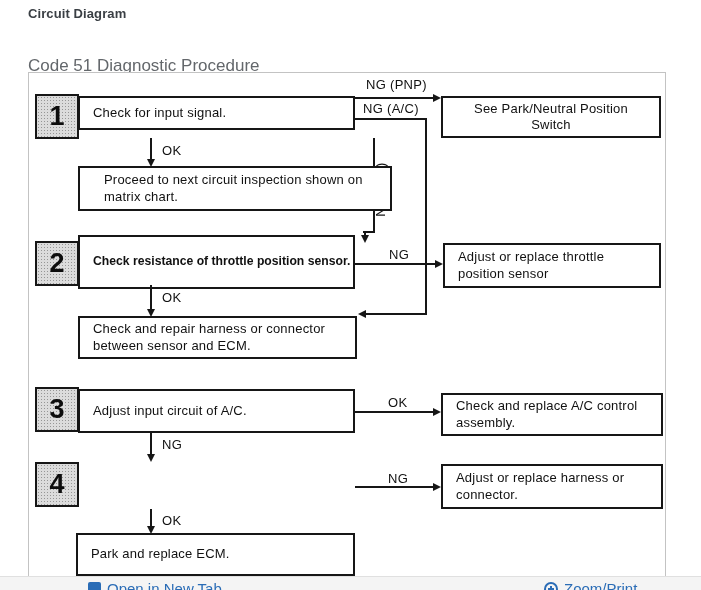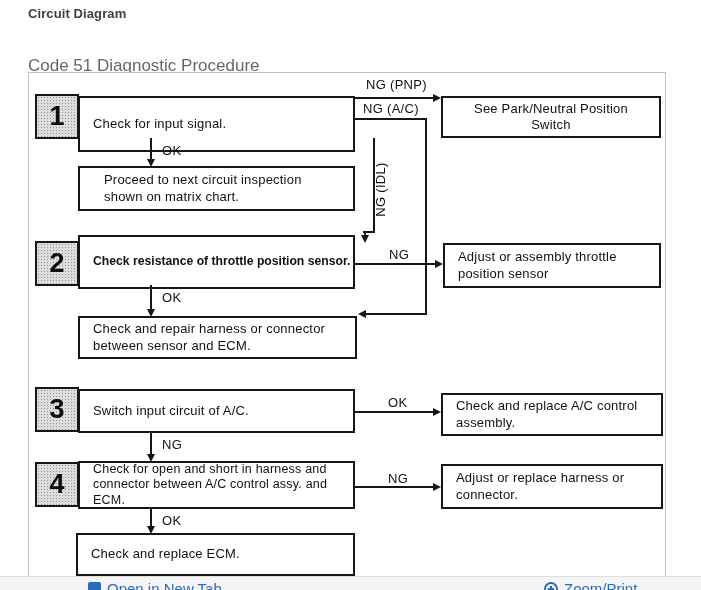--- a/index.html
+++ b/index.html
@@ -80,21 +80,21 @@
 <body>
 
 <div id="screen">
 
   <div class="page-title">Circuit Diagram</div>
   <div class="page-subtitle">Code 51 Diagnostic Procedure</div>
 
   <div id="diagram">
 
     <div class="stepnum" style="left:6px; top:21px;">1</div>
-    <div class="fbox" style="left:49px; top:23px; width:277px; height:56px;">Check for input signal.</div>
+    <div class="fbox" style="left:49px; top:23px; width:277px; height:34px;">Check for input signal.</div>
 
     <div class="lab" style="left:337px; top:4px;">NG (PNP)</div>
     <div class="hline" style="left:326px; top:24px; width:79px;"></div>
     <div class="arr-right" style="left:404px; top:21px;"></div>
     <div class="fbox center" style="left:412px; top:23px; width:220px; height:42px;">See Park/Neutral Position Switch</div>
 
     <div class="lab" style="left:334px; top:28px;">NG (A/C)</div>
     <div class="hline" style="left:326px; top:45px; width:72px;"></div>
     <div class="vline" style="left:396px; top:45px; height:197px;"></div>
     <div class="hline" style="left:336px; top:240px; width:62px;"></div>
@@ -102,59 +102,58 @@
 
     <div class="lab rot" style="left:320px; top:109px; width:62px;">NG (IDL)</div>
     <div class="vline" style="left:344px; top:65px; height:95px;"></div>
     <div class="hline" style="left:334px; top:158px; width:12px;"></div>
     <div class="vline" style="left:335px; top:158px; height:5px;"></div>
     <div class="arr-down" style="left:332px; top:162px;"></div>
 
     <div class="vline" style="left:121px; top:65px; height:22px;"></div>
     <div class="arr-down" style="left:118px; top:86px;"></div>
     <div class="lab" style="left:133px; top:70px;">OK</div>
-    <div class="fbox" style="left:49px; top:93px; width:277px; height:45px;padding-left:24px;">Proceed to next circuit inspection shown on matrix chart.</div>
+    <div class="fbox" style="left:49px; top:93px; width:314px; height:45px;padding-left:24px;">Proceed to next circuit inspection shown on matrix chart.</div>
 
     <div class="stepnum" style="left:6px; top:168px;">2</div>
     <div class="fbox tight" style="left:49px; top:162px; width:277px; height:54px;font-weight:bold;">Check resistance of throttle position sensor.</div>
 
     <div class="lab" style="left:360px; top:174px;">NG</div>
     <div class="hline" style="left:326px; top:190px; width:81px;"></div>
     <div class="arr-right" style="left:406px; top:187px;"></div>
-    <div class="fbox" style="left:414px; top:170px; width:218px; height:45px;">Adjust or assembly throttle position sensor</div>
+    <div class="fbox" style="left:414px; top:170px; width:218px; height:45px;">Adjust or replace throttle position sensor</div>
 
     <div class="vline" style="left:121px; top:212px; height:25px;"></div>
     <div class="arr-down" style="left:118px; top:236px;"></div>
     <div class="lab" style="left:133px; top:217px;">OK</div>
     <div class="fbox" style="left:49px; top:243px; width:279px; height:43px;">Check and repair harness or connector between sensor and ECM.</div>
 
     <div class="stepnum" style="left:6px; top:314px;">3</div>
-    <div class="fbox" style="left:49px; top:316px; width:277px; height:44px;">Switch input circuit of A/C.</div>
+    <div class="fbox" style="left:49px; top:316px; width:277px; height:44px;">Adjust input circuit of A/C.</div>
 
     <div class="lab" style="left:359px; top:322px;">OK</div>
     <div class="hline" style="left:326px; top:338px; width:79px;"></div>
     <div class="arr-right" style="left:404px; top:335px;"></div>
     <div class="fbox" style="left:412px; top:320px; width:222px; height:43px;">Check and replace A/C control assembly.</div>
 
     <div class="vline" style="left:121px; top:360px; height:22px;"></div>
     <div class="arr-down" style="left:118px; top:381px;"></div>
     <div class="lab" style="left:133px; top:364px;">NG</div>
 
     <div class="stepnum" style="left:6px; top:389px;">4</div>
-    <div class="fbox small" style="left:49px; top:388px; width:277px; height:48px;">Check for open and short in harness and connector between A/C control assy. and ECM.</div>
 
     <div class="lab" style="left:359px; top:398px;">NG</div>
     <div class="hline" style="left:326px; top:413px; width:79px;"></div>
     <div class="arr-right" style="left:404px; top:410px;"></div>
     <div class="fbox" style="left:412px; top:391px; width:222px; height:45px;">Adjust or replace harness or connector.</div>
 
     <div class="vline" style="left:121px; top:436px; height:18px;"></div>
     <div class="arr-down" style="left:118px; top:453px;"></div>
     <div class="lab" style="left:133px; top:440px;">OK</div>
-    <div class="fbox" style="left:47px; top:460px; width:279px; height:43px;">Check and replace ECM.</div>
+    <div class="fbox" style="left:47px; top:460px; width:279px; height:43px;">Park and replace ECM.</div>
 
   </div>
 
   <div id="footer">
     <a class="flink" style="left:88px;">
       <span class="icon-newtab"></span>
       <span>Open in New Tab</span>
     </a>
     <a class="flink" style="left:544px;">
       <span class="icon-zoom"></span>

